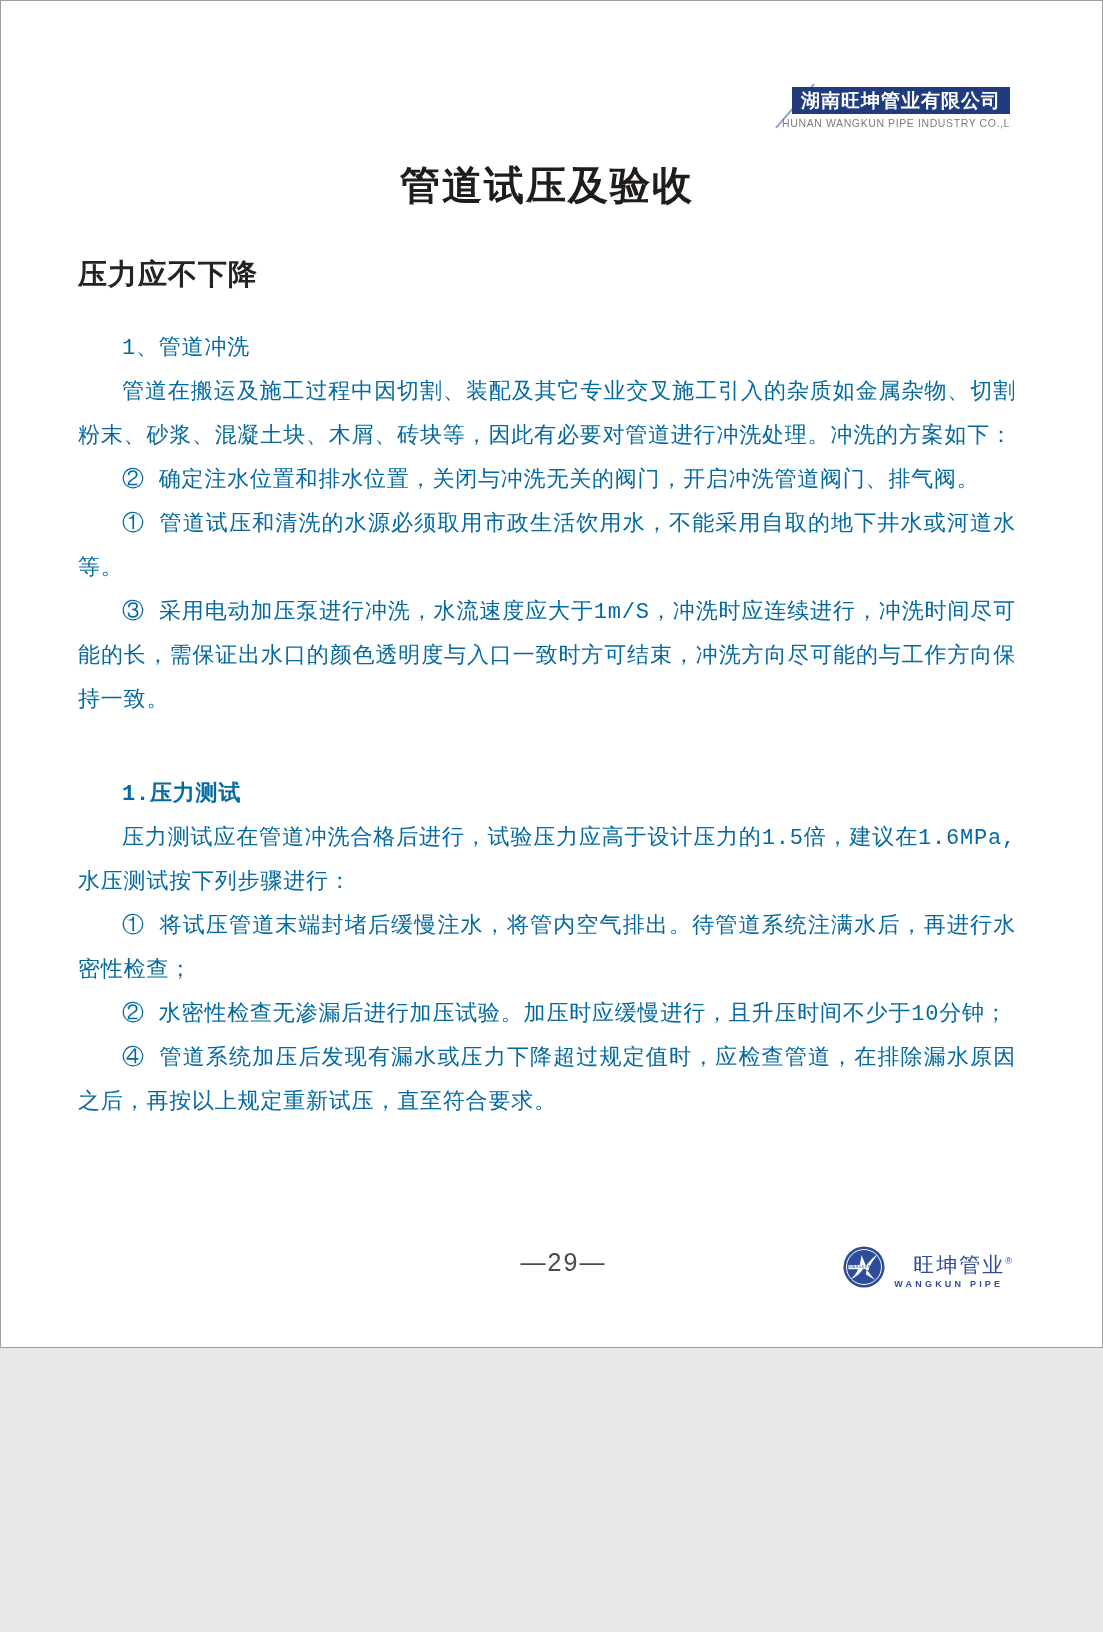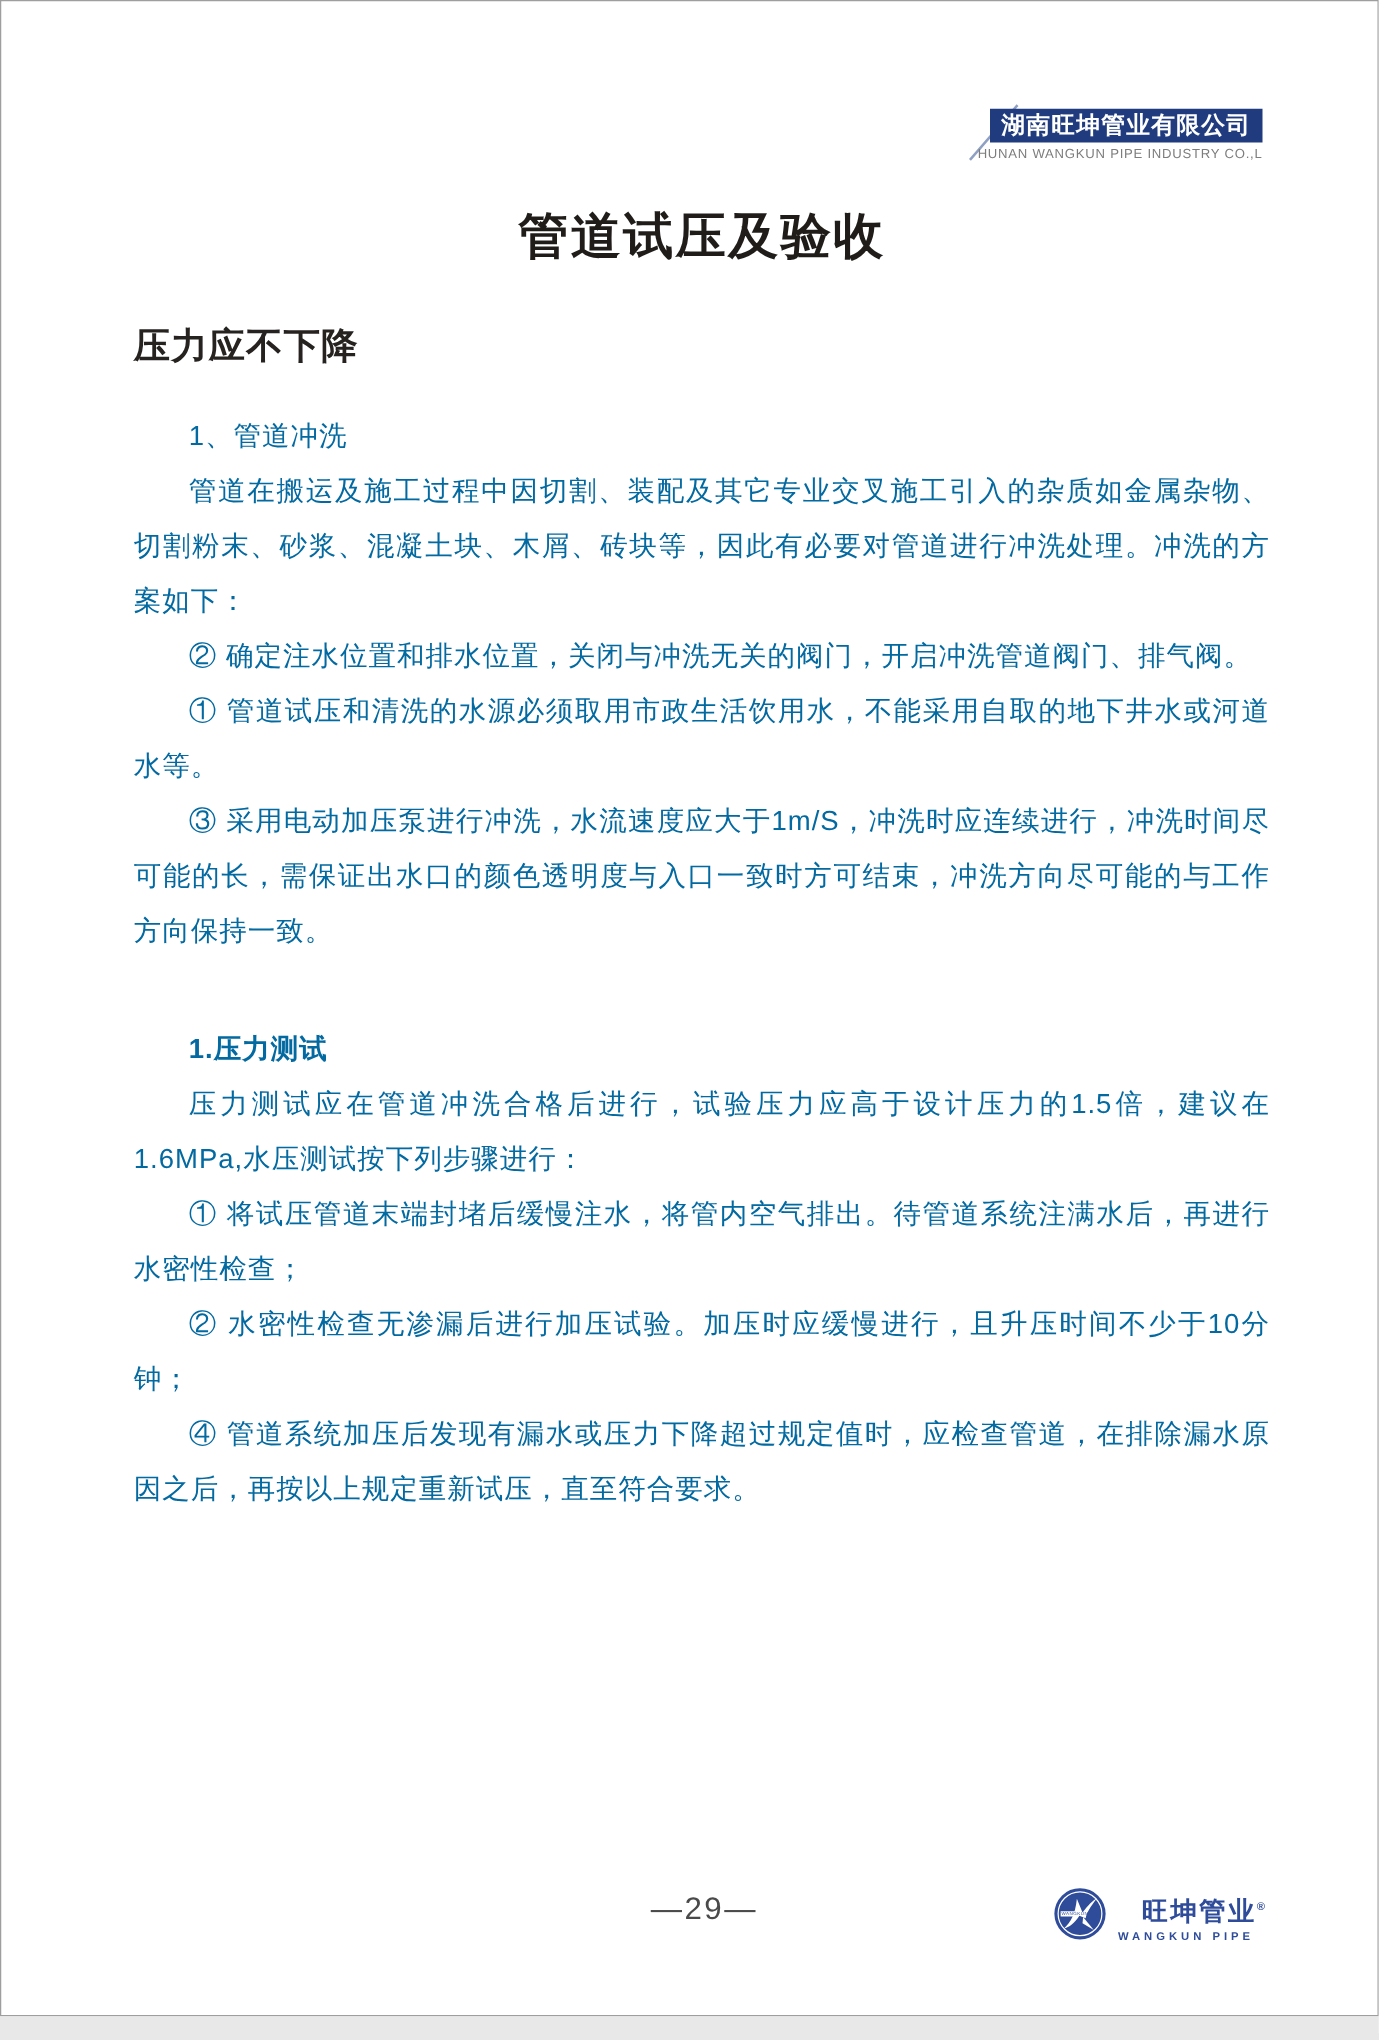--- a/index.html
+++ b/index.html
@@ -1,20 +1,20 @@
 <!DOCTYPE html>
 <html><head>
 <meta charset="utf-8">
 <style>
   * { margin: 0; padding: 0; box-sizing: border-box; }
   html, body { background: #e8e8e8; }
   .page {
     position: relative;
     width: 1103px;
-    height: 1613px;
+    height: 1348px;
     background: #ffffff;
     border: 1px solid #9e9e9e;
     font-family: "Liberation Sans", sans-serif;
     color: #2e2a27;
     overflow: hidden;
   }
 
   
   .header {
     position: absolute;
@@ -47,21 +47,22 @@
     right: 278px;
     width: 58px;
     height: 2px;
     background: #8fa0c2;
     transform: rotate(-49deg);
     transform-origin: center;
   }
 
   
   .content {
-    padding: 164px 86px 0 106px;
+    padding: 164px 86px 0 77px;
+    font-family: Liberation Mono, monospace;
   }
   .doc-title {
     text-align: center;
     font-size: 40px;
     font-weight: 900;
     color: #1f1c19;
     letter-spacing: 2px;
     line-height: 48px;
   }
   .section-heading {
@@ -104,21 +105,21 @@
     right: 88px;
     bottom: 54px;
     display: flex;
     align-items: center;
   }
   .footer-logo-text {
     margin-left: 8px;
   }
   .footer-logo-zh {
     font-size: 21px;
-    font-weight: bold;
+    font-weight: normal;
     letter-spacing: 2px;
     line-height: 22px;
     white-space: nowrap;
     padding-left: 19px;
   }
   .footer-logo-zh sup {
     font-size: 9px;
     vertical-align: super;
   }
   .footer-logo-en {

